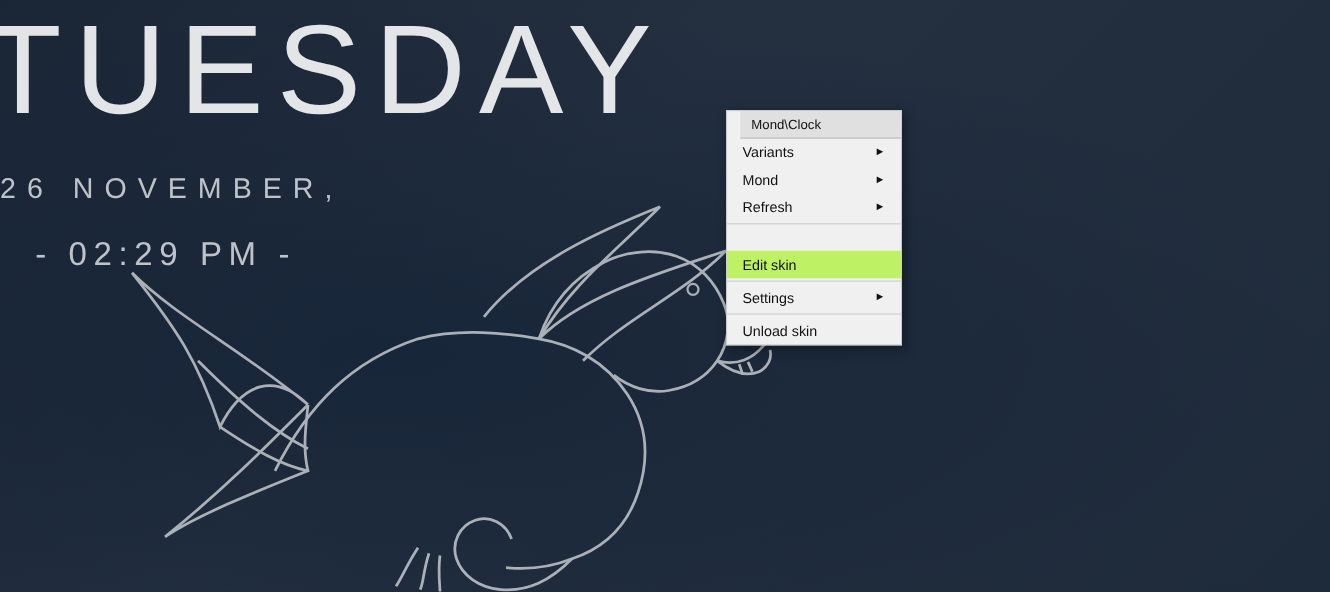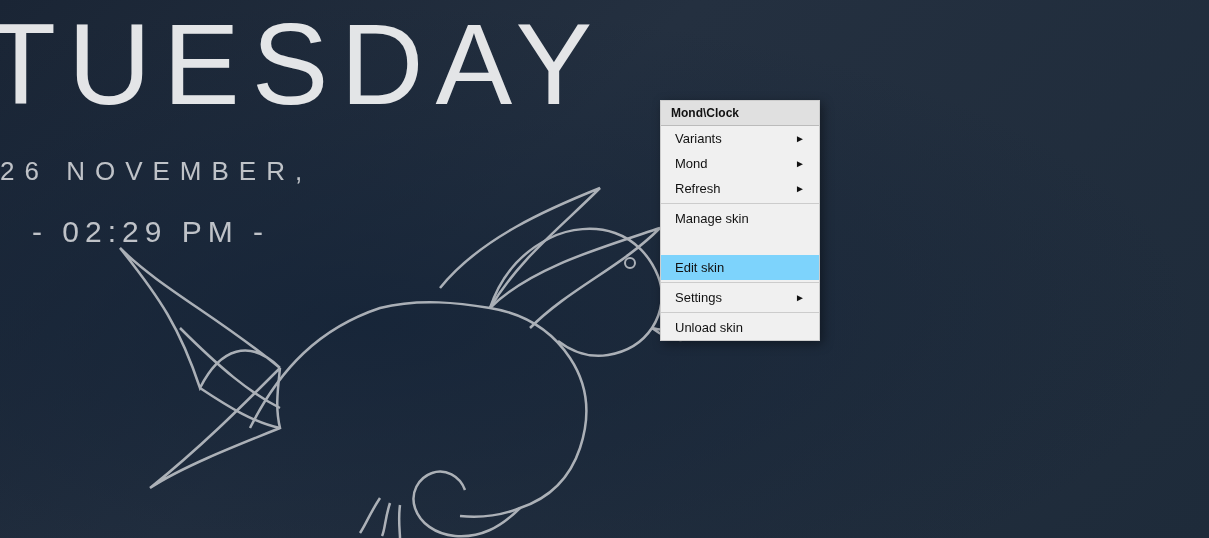--- a/index.html
+++ b/index.html
@@ -32,23 +32,24 @@
       border: 1px solid #ccc;
       box-shadow: 3px 3px 10px rgba(0,0,0,0.4);
       z-index: 100;
       font-size: 13px;
       color: #111;
     }
 
     .menu-title {
       background: #e0e0e0;
       padding: 5px 10px;
-      font-weight: 700;
+      font-weight: 400;
       font-size: 12px;
       border-bottom: 1px solid #bbb;
+      margin-left: 12px;
     }
 
     .menu-item {
       padding: 5px 14px;
       display: flex;
       justify-content: space-between;
       align-items: center;
       cursor: pointer;
       white-space: nowrap;
     }
@@ -146,24 +147,21 @@
   <div class="menu-item">
     <span>Mond</span>
     <span class="menu-arrow">►</span>
   </div>
   <div class="menu-item">
     <span>Refresh</span>
     <span class="menu-arrow">►</span>
   </div>
   <div class="menu-separator"></div>
 
-  <div class="menu-item">
-    <span>Manage skin</span>
-  </div>
-  <div class="menu-item highlighted" style="background:#7dd3fc;margin-top:24px;">
+  <div class="menu-item highlighted" style="background:#bef264;margin-top:24px;">
     <span>Edit skin</span>
   </div>
   <div class="menu-separator"></div>
 
   <div class="menu-item">
     <span>Settings</span>
     <span class="menu-arrow">►</span>
   </div>
   <div class="menu-separator"></div>
 

